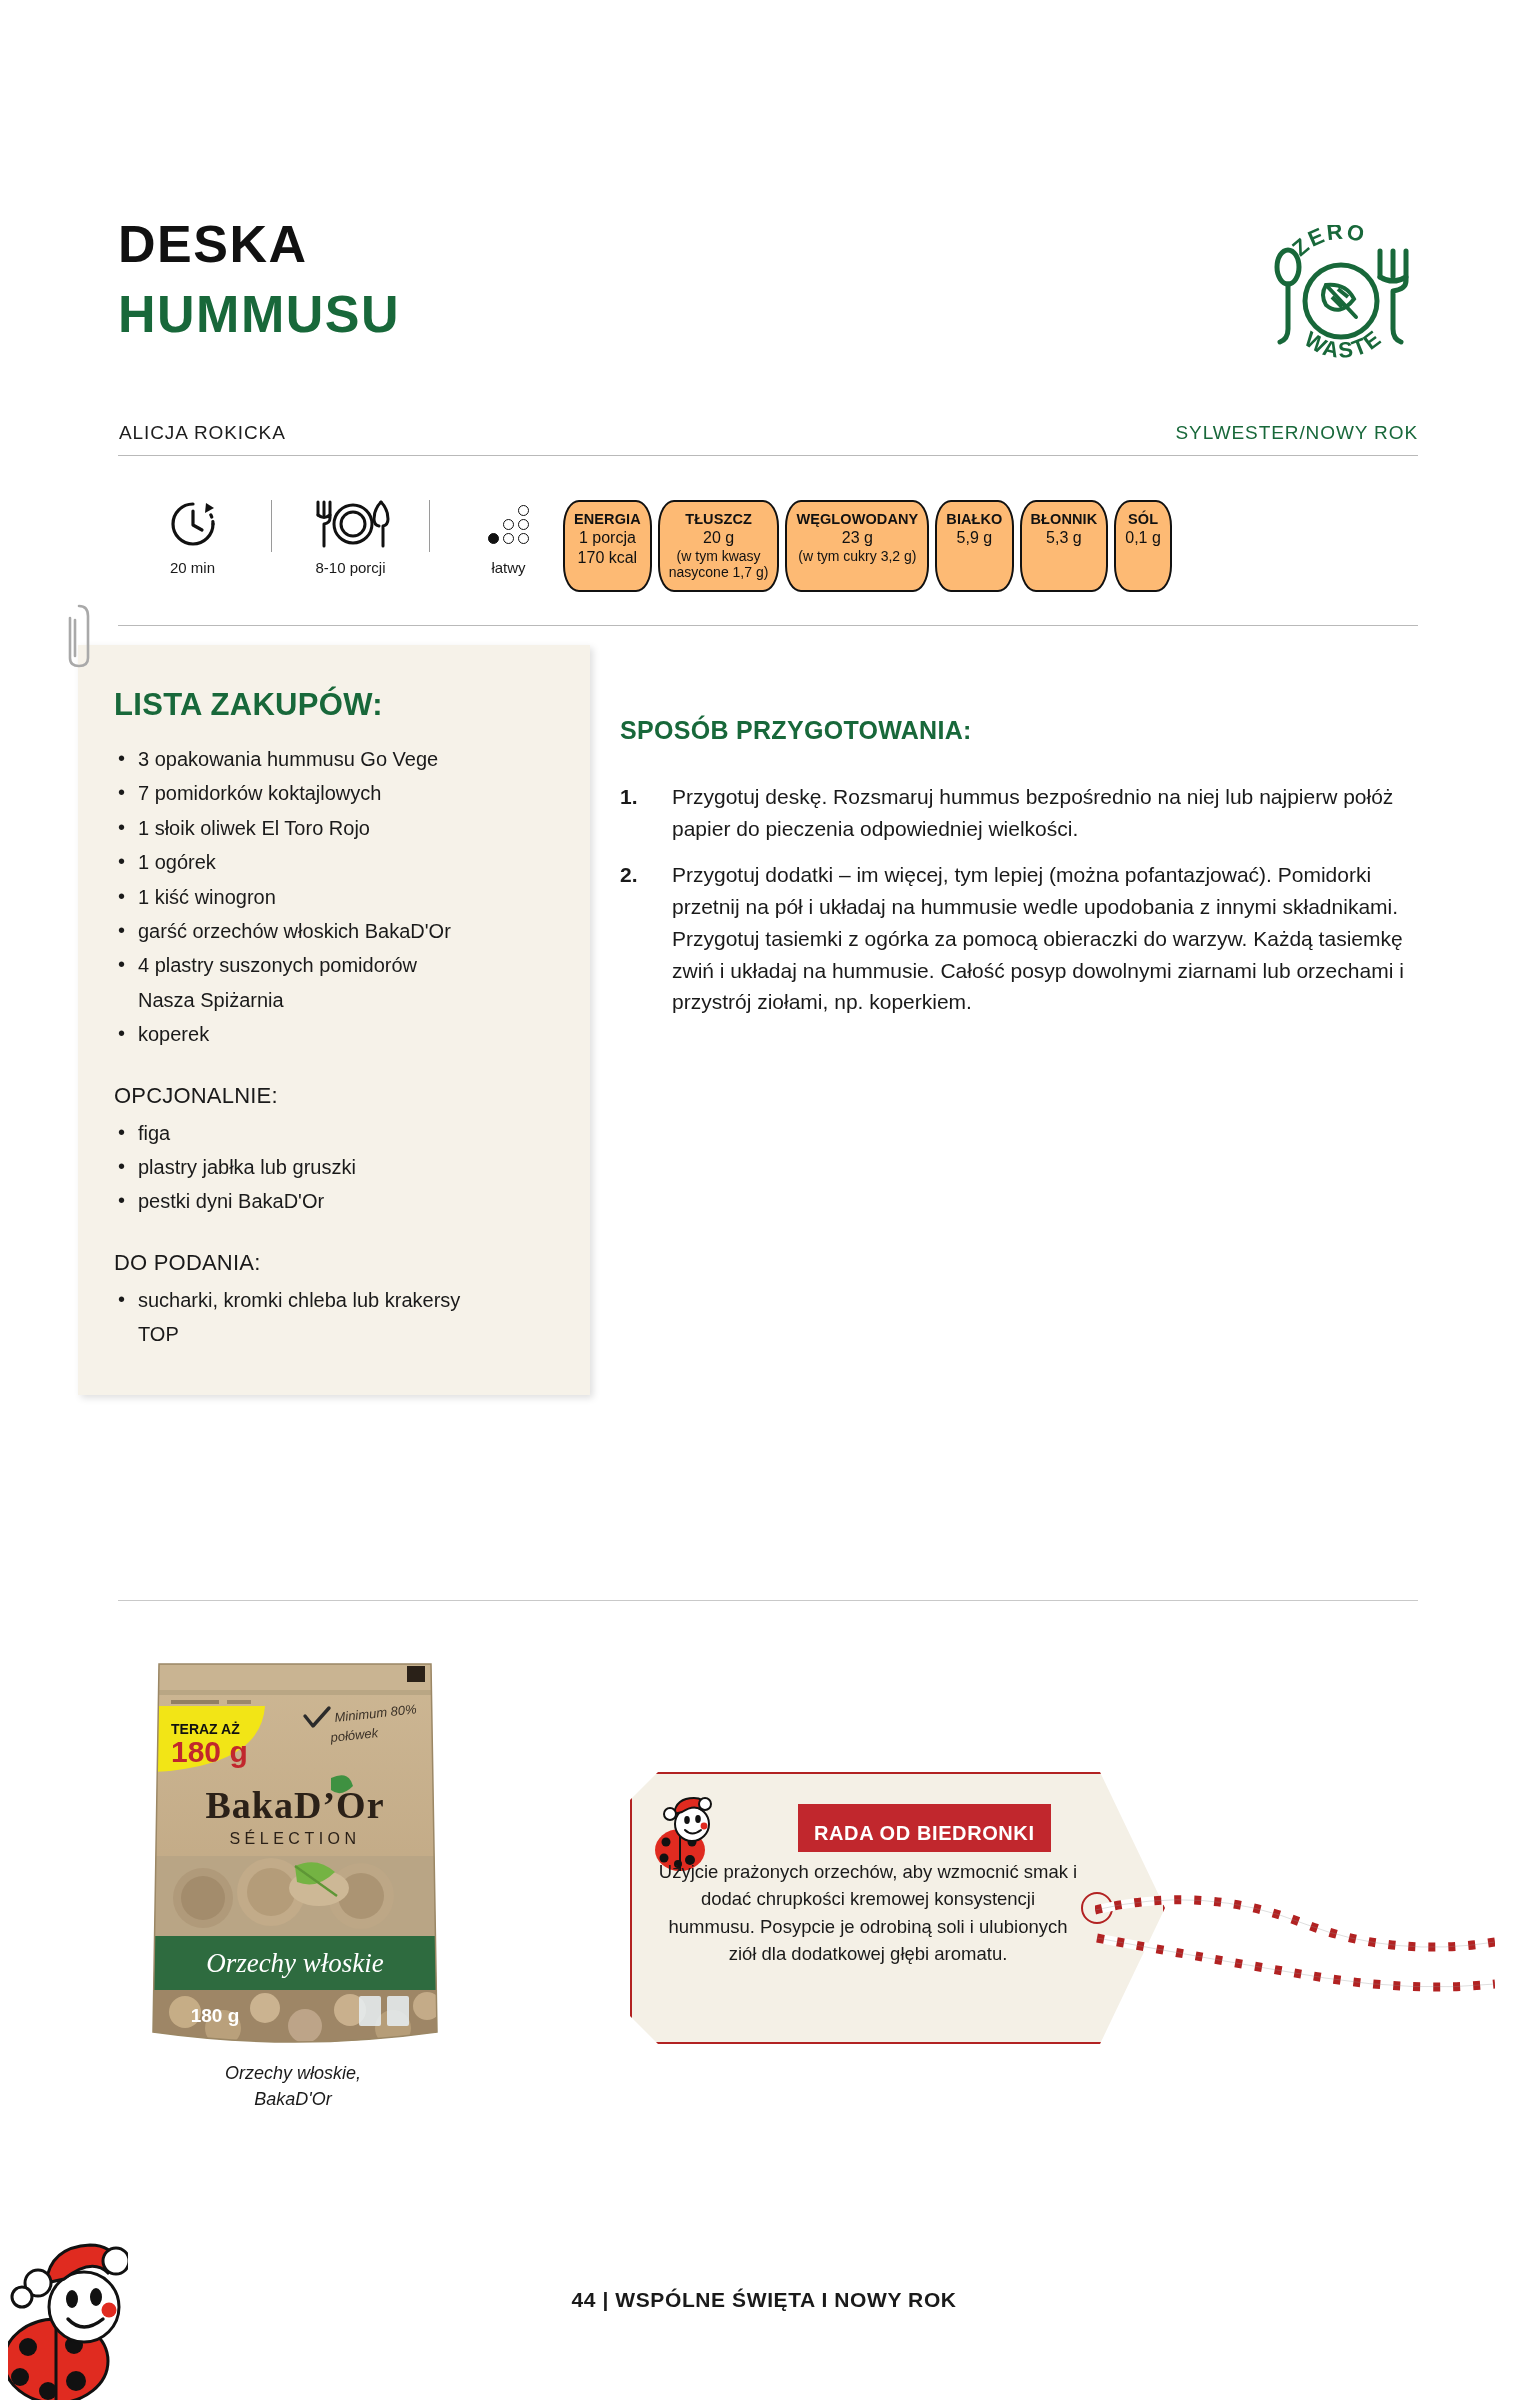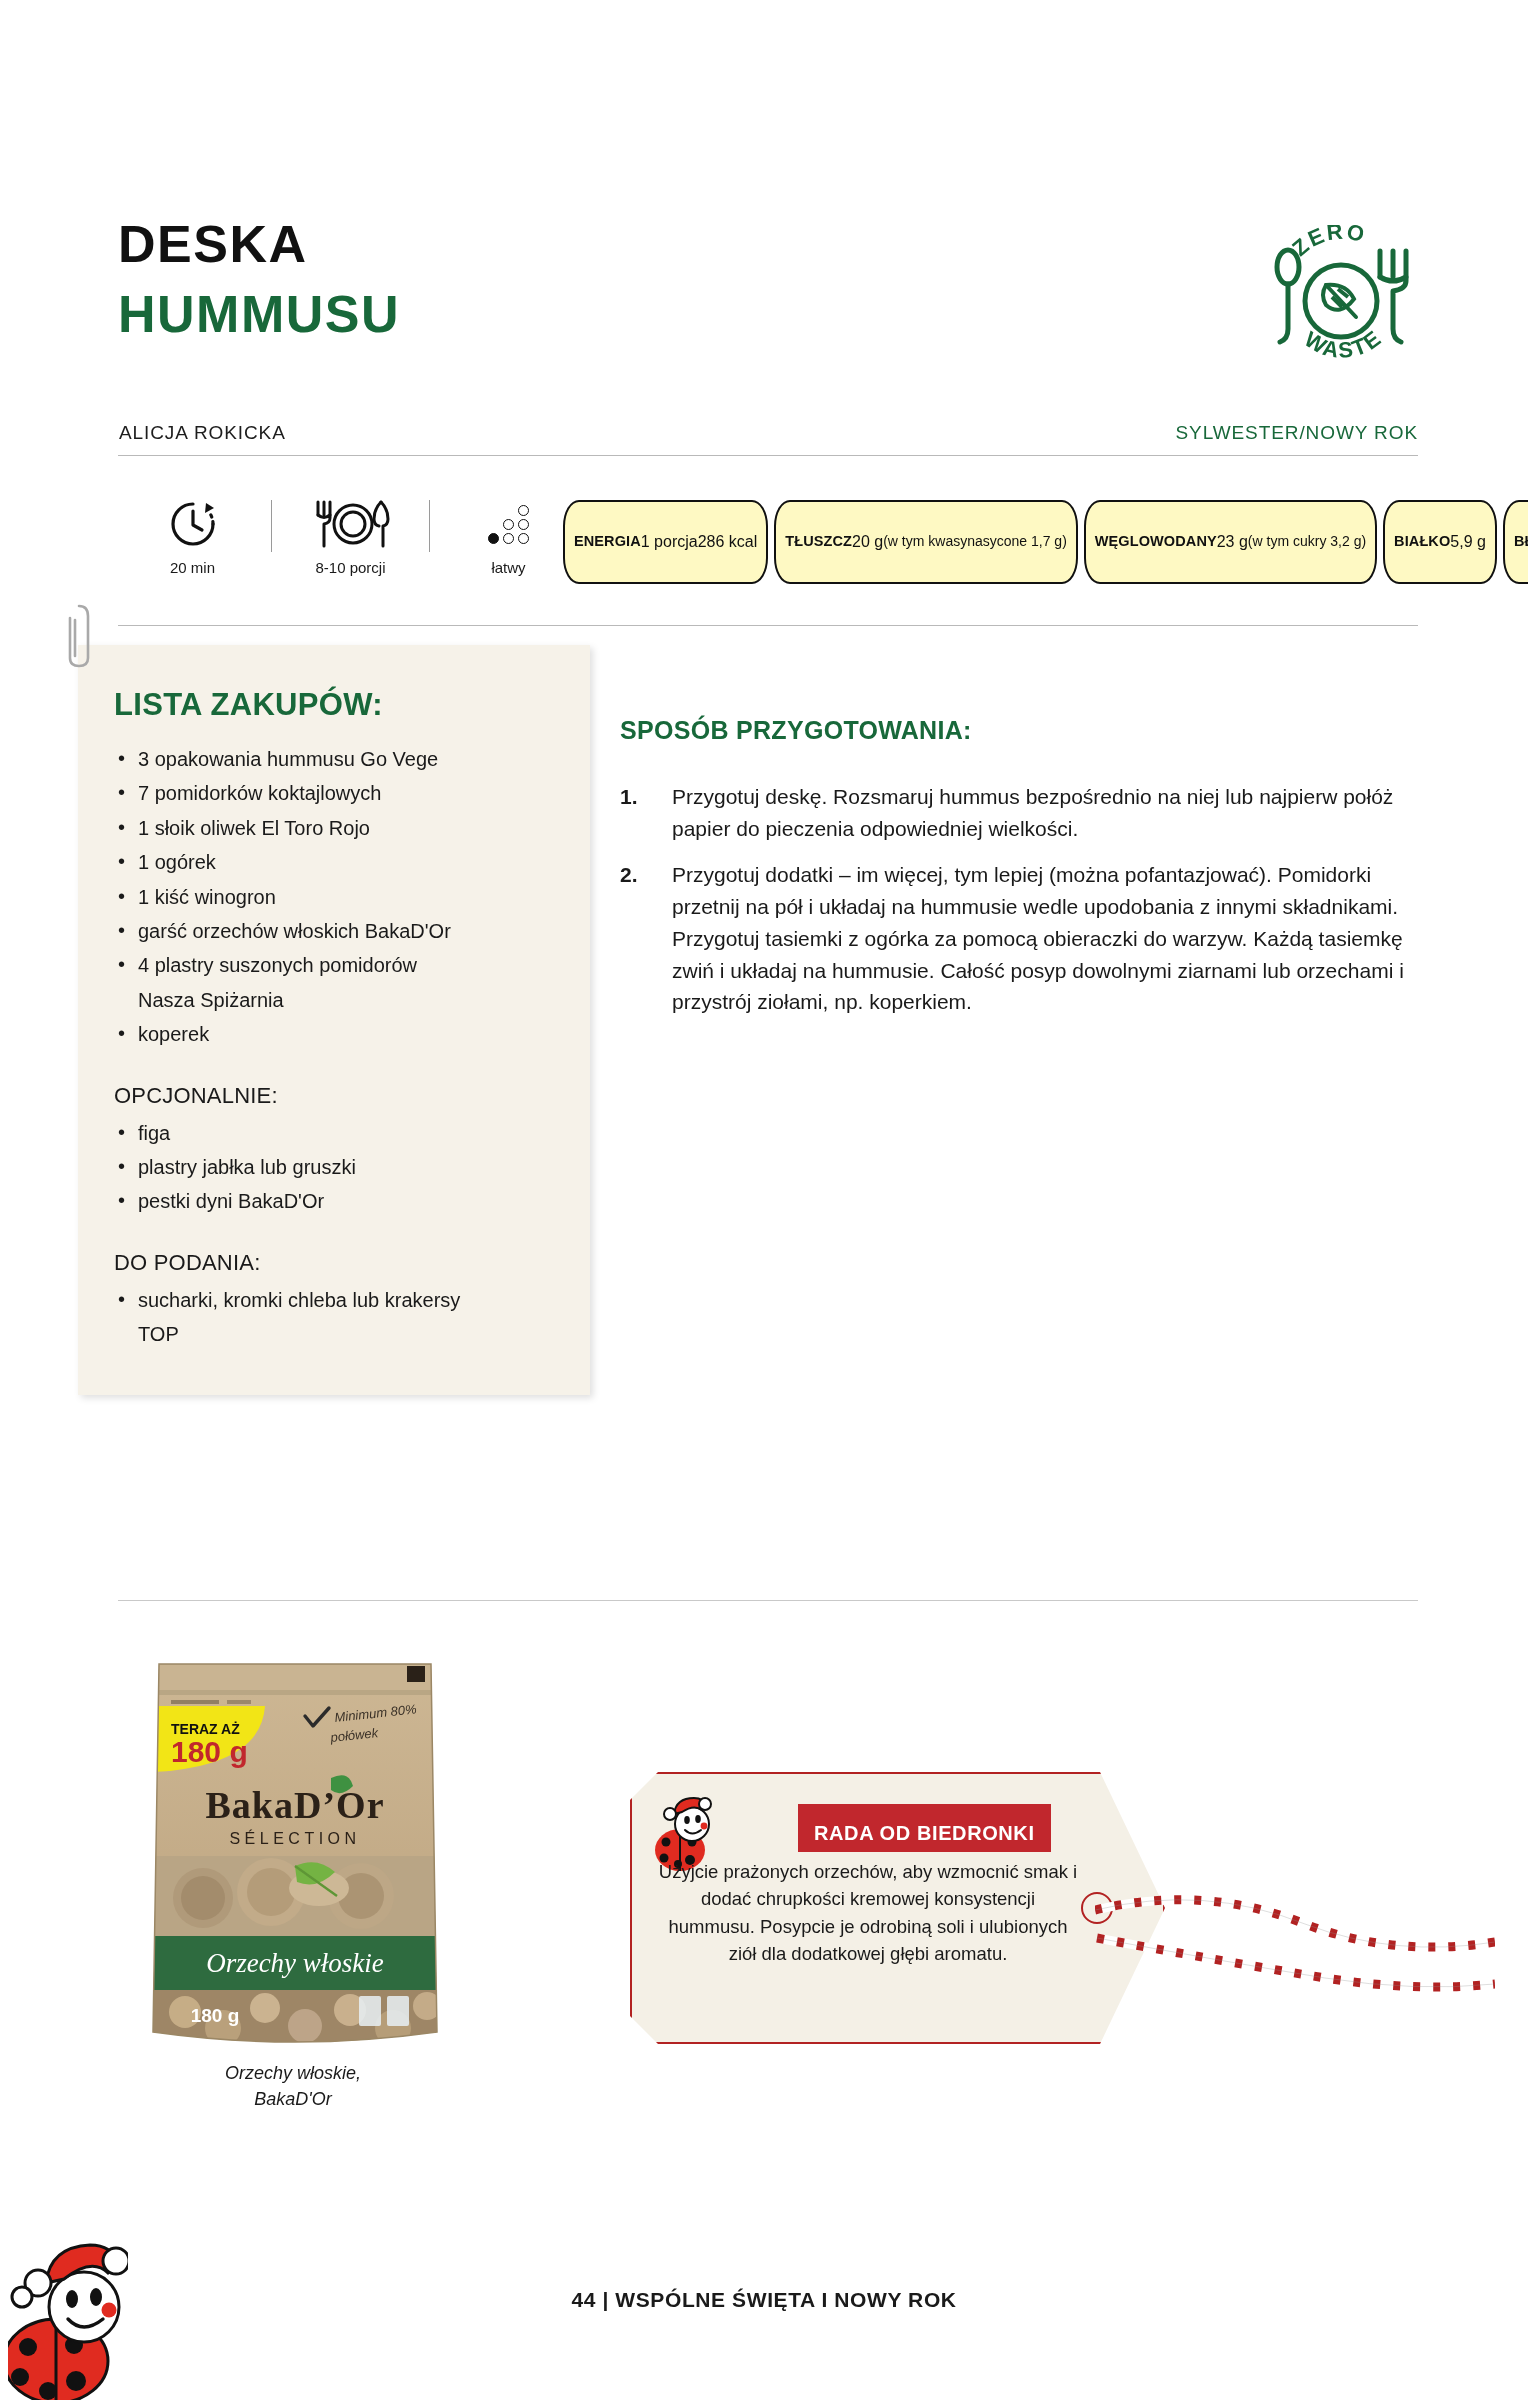--- a/index.html
+++ b/index.html
@@ -85,24 +85,24 @@
 
   
   .nutri {
     position: absolute; left: 563px; top: 500px;
     display: flex; align-items: stretch; gap: 6px;
   }
   .badge {
     border: 2px solid #111;
     border-radius: 16px / 26px;
     padding: 9px 9px 10px 9px;
-    display: flex; flex-direction: row; align-items: center;
+    display: flex; flex-direction: column; align-items: center;
     justify-content: flex-start;
     min-height: 84px;
-    background: #fef9c3;
+    background: #fdba74;
   }
   .badge .b-name {
     font-size: 14.5px; font-weight: 600; color: #111;
     letter-spacing: 0.1px; white-space: nowrap; line-height: 1.15;
   }
   .badge .b-val {
     font-size: 16px; font-weight: 500; color: #111; white-space: nowrap;
     line-height: 1.25;
   }
   .badge .b-sub {
@@ -306,21 +306,21 @@
       </div>
       <div class="lbl">łatwy</div>
     </div>
   </div>
 
   <div class="nutri">
 
     <div class="badge">
       <div class="b-name">ENERGIA</div>
       <div class="b-val">1 porcja</div>
-      <div class="b-val">286 kcal</div>
+      <div class="b-val">170 kcal</div>
     </div>
 
     <div class="badge">
       <div class="b-name">TŁUSZCZ</div>
       <div class="b-val">20 g</div>
       <div class="b-sub">(w tym kwasy</div>
       <div class="b-sub">nasycone 1,7 g)</div>
     </div>
 
     <div class="badge">

